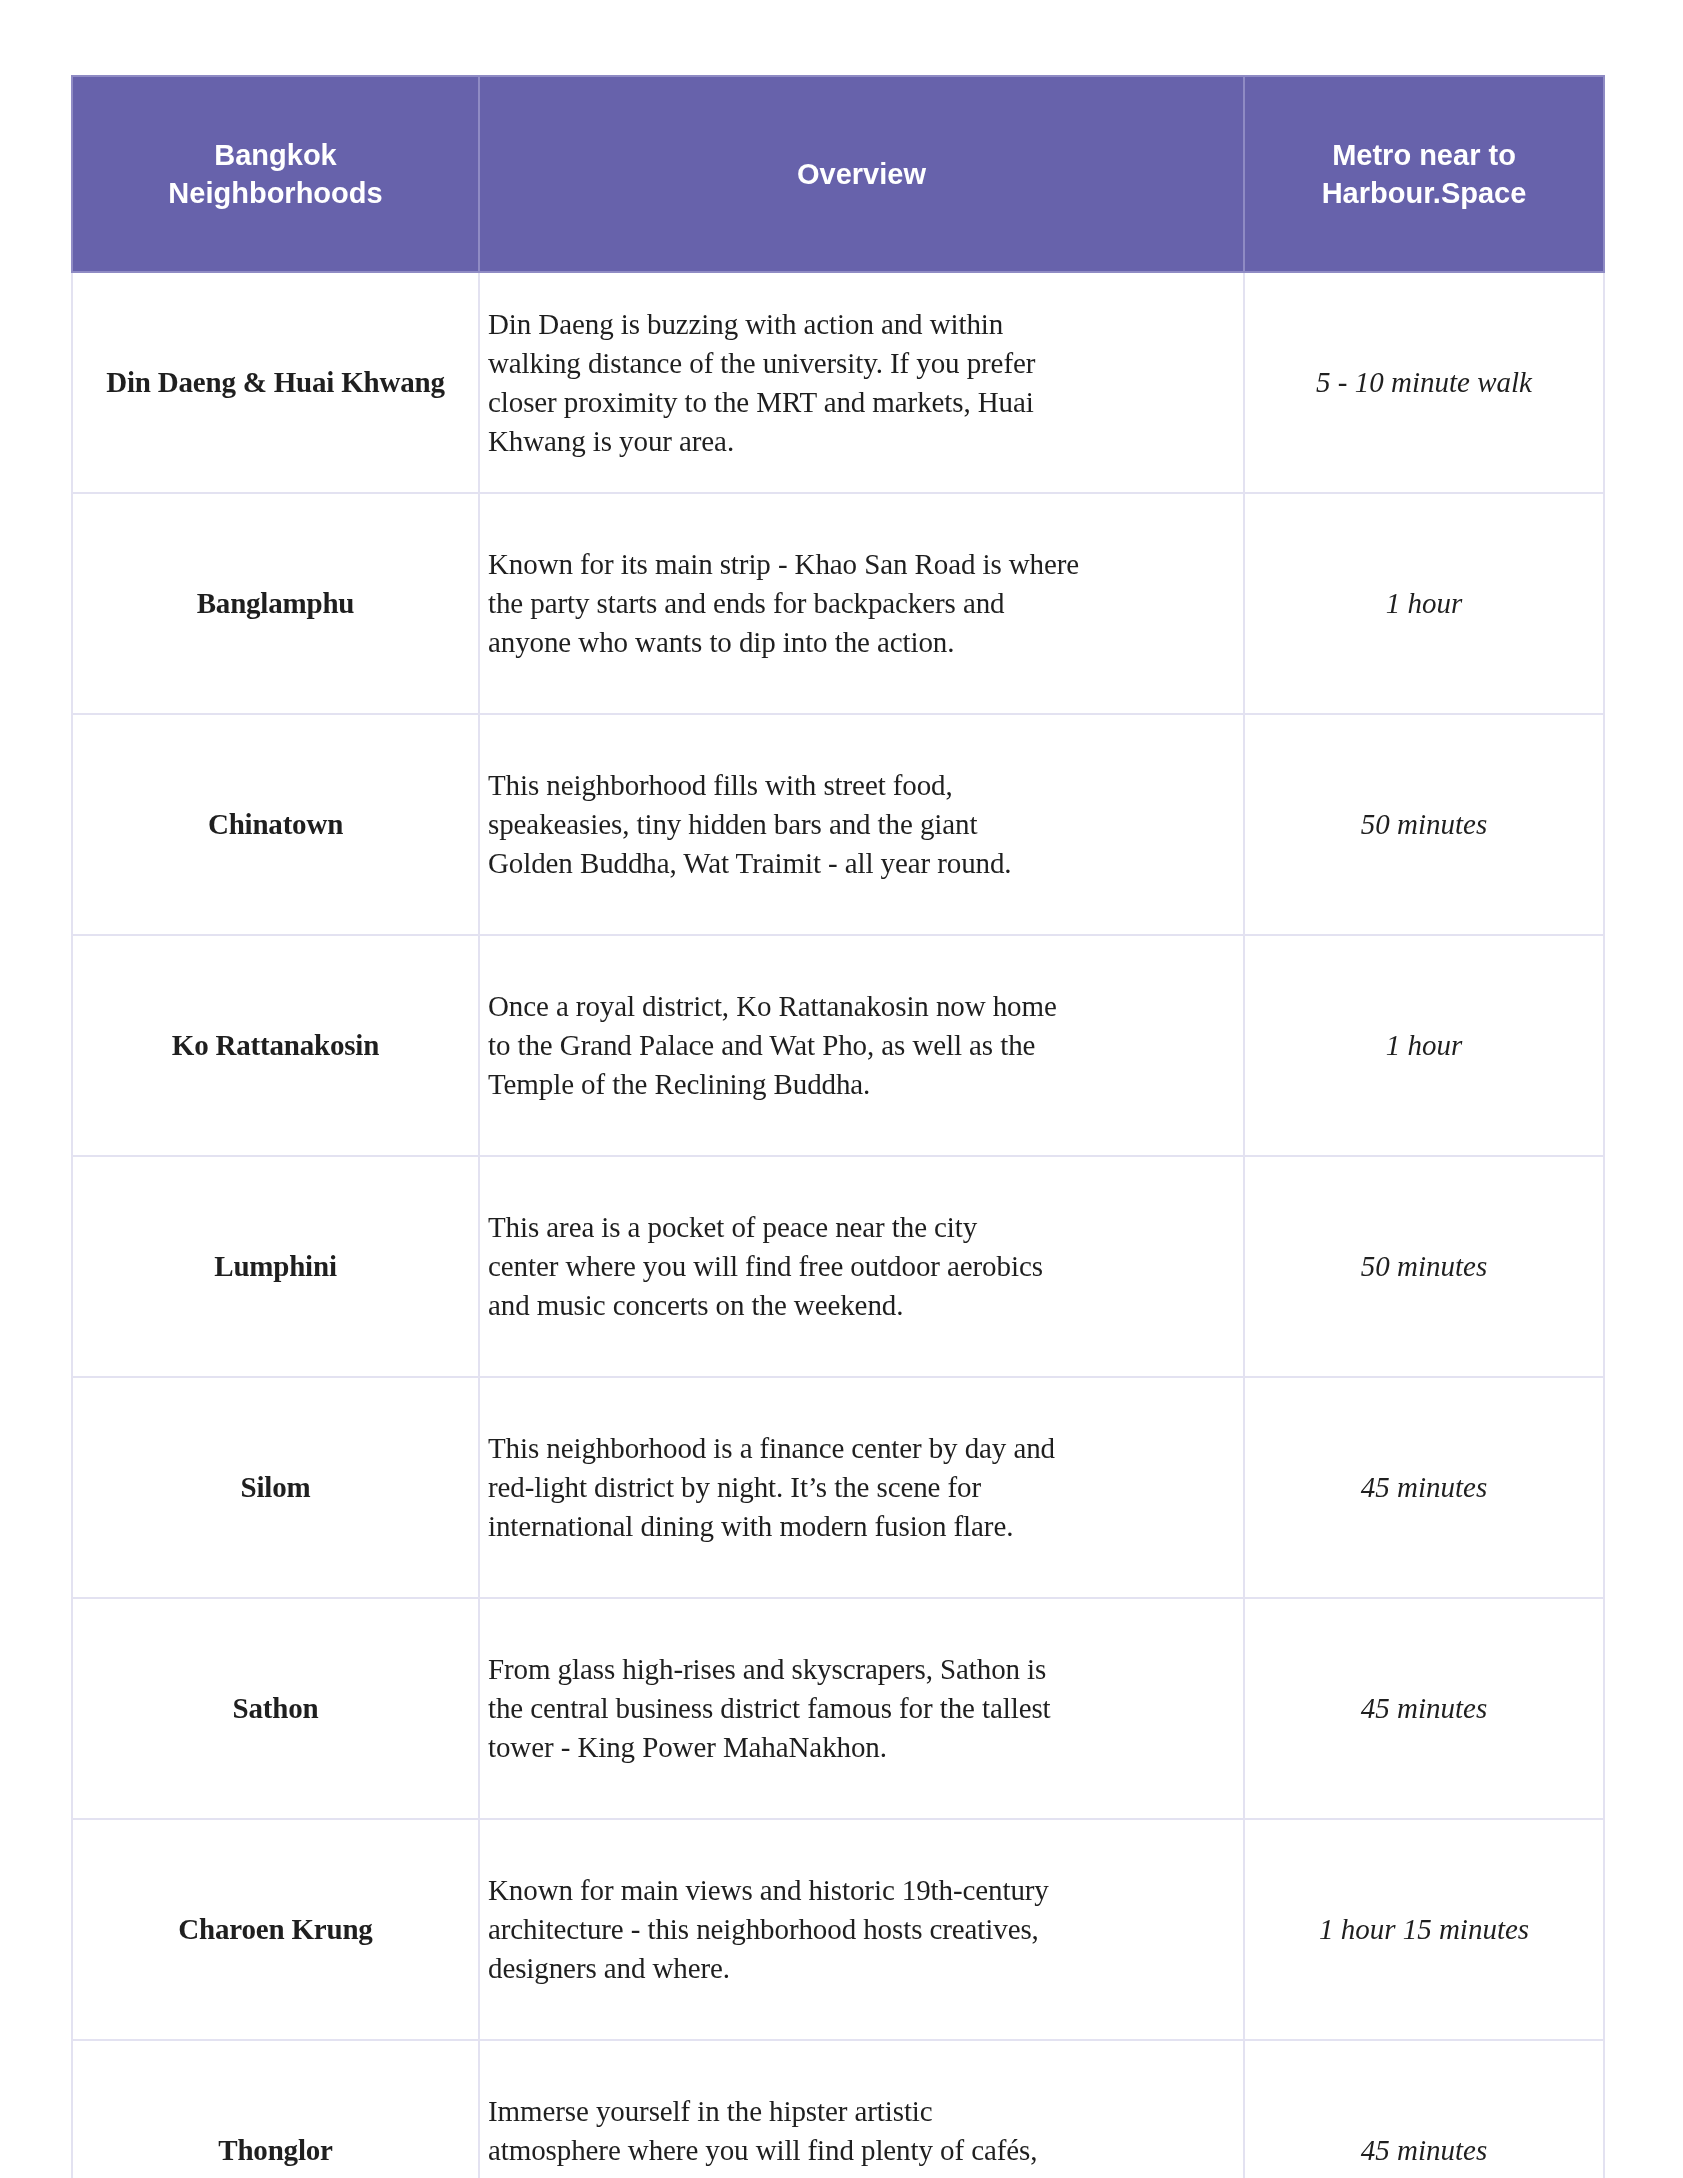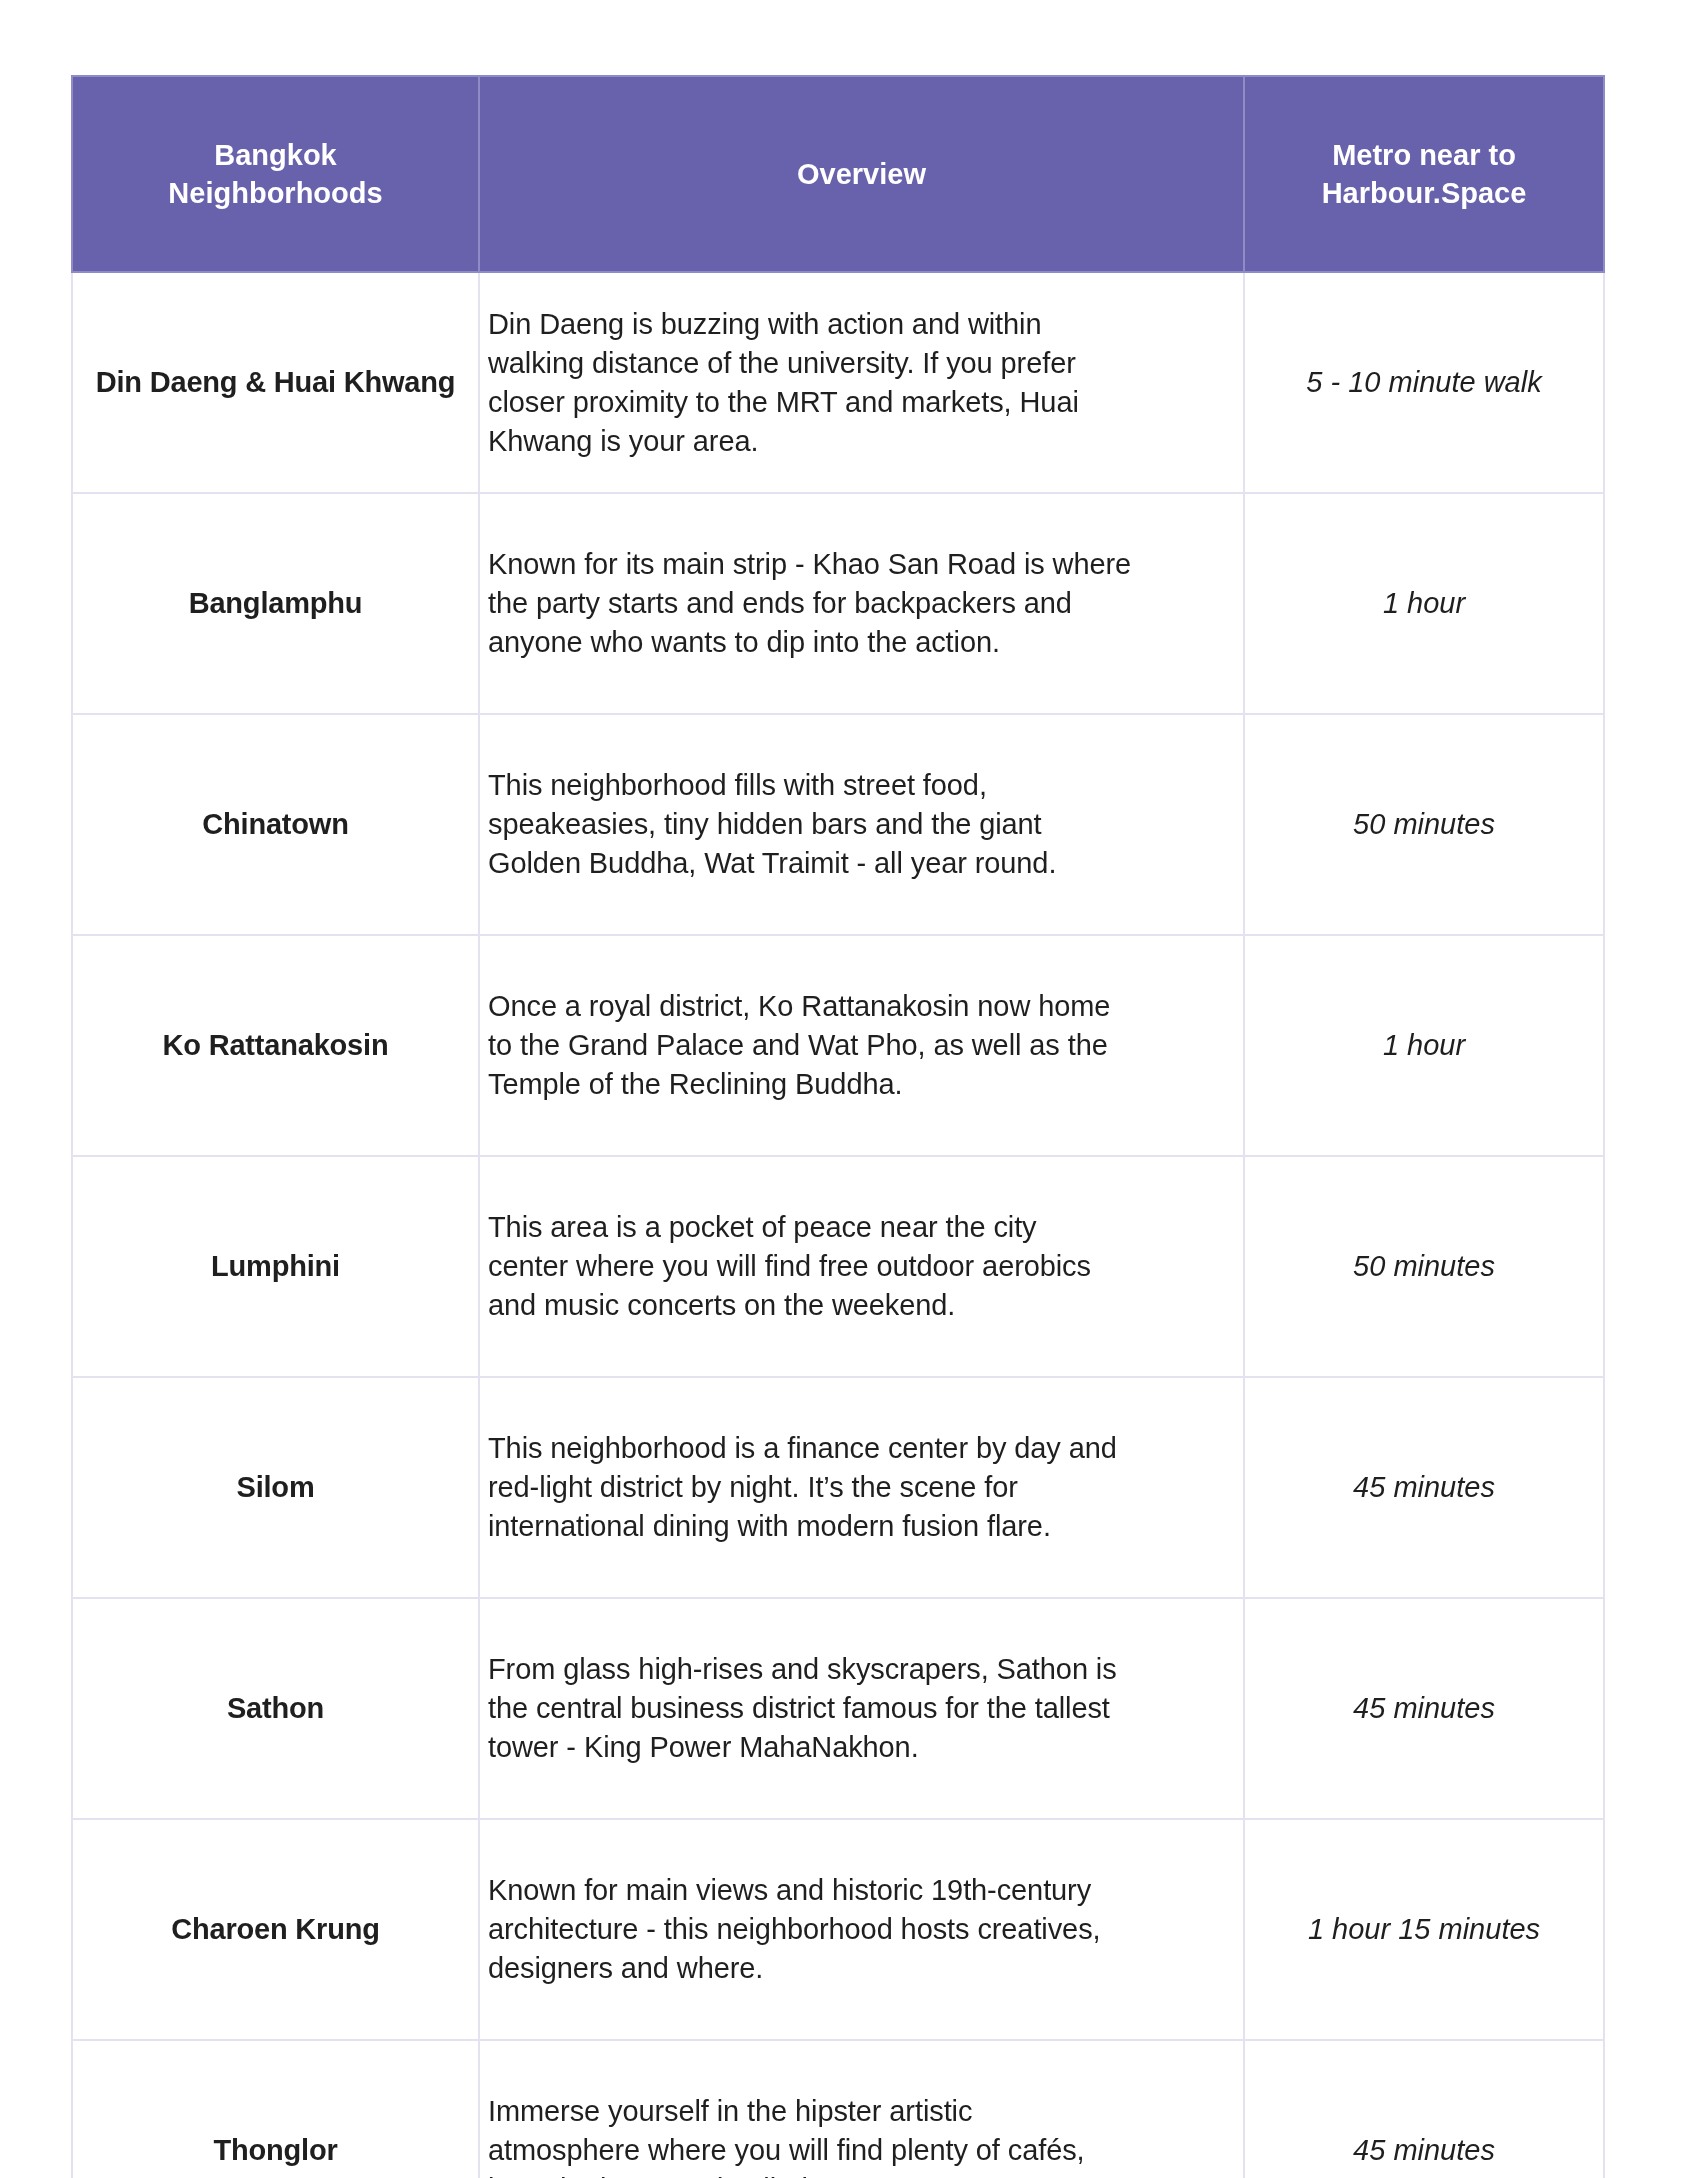--- a/index.html
+++ b/index.html
@@ -39,20 +39,21 @@
       line-height: 38px;
       text-align: center;
       vertical-align: middle;
       padding: 0 20px;
       border-color: #8f8bc4;
     }
     .table thead th .hl { display: block; }
     .table tbody td {
       height: 221px;
       vertical-align: middle;
+      font-family: Liberation Serif, serif;
     }
     .table td.name {
       font-weight: bold;
       font-size: 29px;
       text-align: center;
       padding: 0 4px;
       white-space: nowrap;
       letter-spacing: -0.2px;
     }
     .table td.overview {

